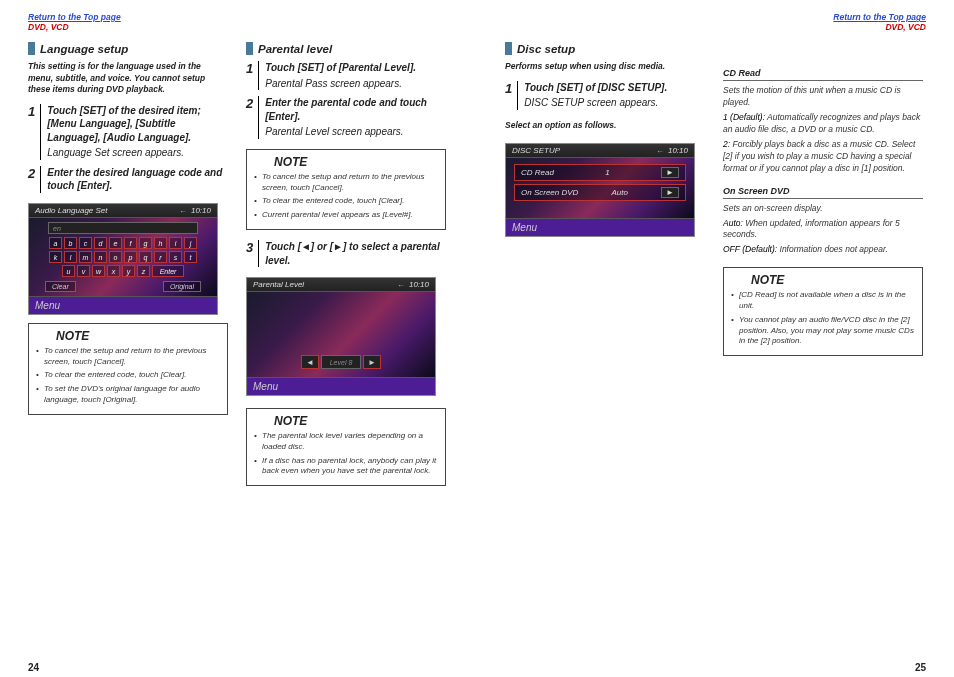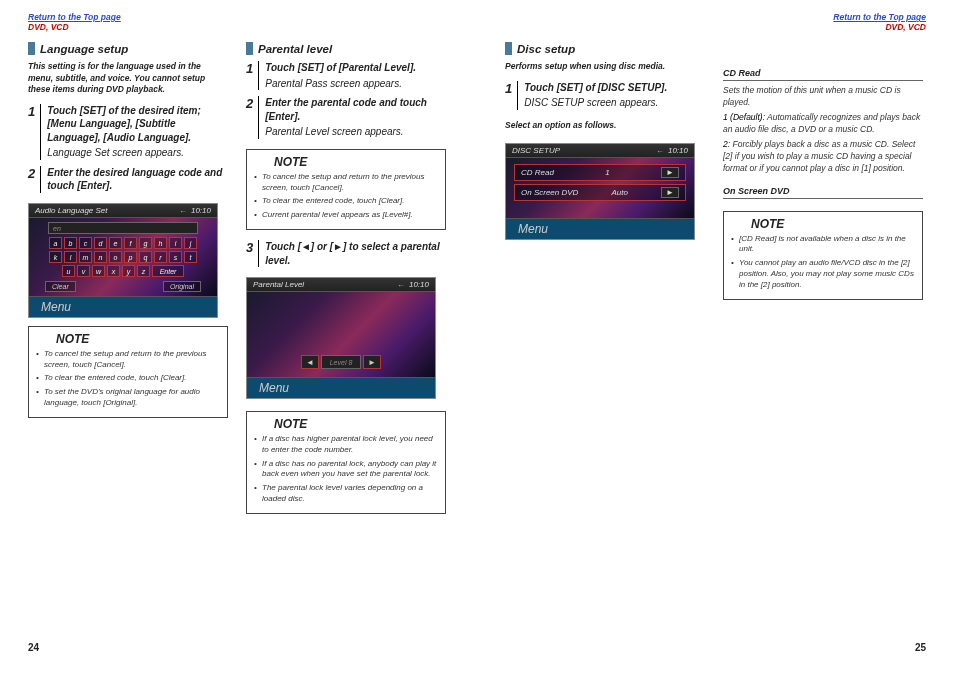--- a/index.html
+++ b/index.html
@@ -118,23 +118,23 @@
   .ss-body {
     height: 78px;
     background: linear-gradient(135deg,#1a1a2e 0%,#3a1a4a 30%,#8a2a5a 55%,#4a1a6a 75%,#0a0a1a 100%);
     position: relative;
     padding: 6px;
     display:flex;
     flex-direction:column;
     justify-content:center;
   }
   .ss-menubar {
-    background: #0c4a6e;
-    padding: 3px 12px;
-    font-size: 12px;
+    background: #4c1d95;
+    padding: 3px 6px;
+    font-size: 10px;
     color: #ccc;
     border-top:1px solid #555;
   }
   .keyboard-row {
     display:flex;
     gap:2px;
     margin-bottom:2px;
     justify-content:center;
   }
   .key {
@@ -265,21 +265,21 @@
     width:40px;
     height:14px;
     background:#222;
     color:#888;
     text-align:center;
     line-height:14px;
     font-size:7px;
   }
   .page-num {
     position: absolute;
-    bottom: 24px;
+    bottom: 4px;
     font-weight: bold;
     font-size: 10px;
   }
   .page-left .page-num { left: 28px; }
   .page-right .page-num { right: 28px; }
 </style>
 </head>
 <body>
 
 <div class="page-container">
@@ -421,23 +421,22 @@
               <div class="lv">Level 8</div>
               <div class="lb">►</div>
             </div>
           </div>
           <div class="ss-menubar">Menu</div>
         </div>
 
         <div class="note-box" style="margin-top:8px">
           <div class="note-title">NOTE</div>
           <ul id="notes-par2">
-              <li>If a disc has higher parental lock level, you need to enter the code number.</li>
+              <li>The parental lock level varies depending on a loaded disc.</li>
               <li>If a disc has no parental lock, anybody can play it back even when you have set the parental lock.</li>
-              <li>The parental lock level varies depending on a loaded disc.</li>
             </ul>
         </div>
       </div>
     </div>
 
     <div class="page-num">24</div>
   </div>
 
   <div class="page page-right">
     <div class="page-header">
@@ -487,20 +486,25 @@
       <div class="col">
         <div style="height:22px"></div>
         <div class="subhead">CD Read</div>
         <div class="desc">
           <p>Sets the motion of this unit when a music CD is played.</p>
           <p><span class="b">1 (Default)</span><span>: Automatically recognizes and plays back an audio file disc, a DVD or a music CD.</span></p>
           <p><span class="b">2</span><span>: Forcibly plays back a disc as a music CD. Select [2] if you wish to play a music CD having a special format or if you cannot play a disc in [1] position.</span></p>
         </div>
 
         <div class="subhead">On Screen DVD</div>
+        <div class="desc">
+          <p>Sets an on-screen display.</p>
+          <p><span class="b">Auto</span><span>: When updated, information appears for 5 seconds.</span></p>
+          <p><span class="b">OFF (Default)</span><span>: Information does not appear.</span></p>
+        </div>
 
         <div class="note-box" style="margin-top:8px">
           <div class="note-title">NOTE</div>
           <ul id="notes-disc">
               <li>[CD Read] is not available when a disc is in the unit.</li>
               <li>You cannot play an audio file/VCD disc in the [2] position. Also, you may not play some music CDs in the [2] position.</li>
             </ul>
         </div>
       </div>
     </div>

